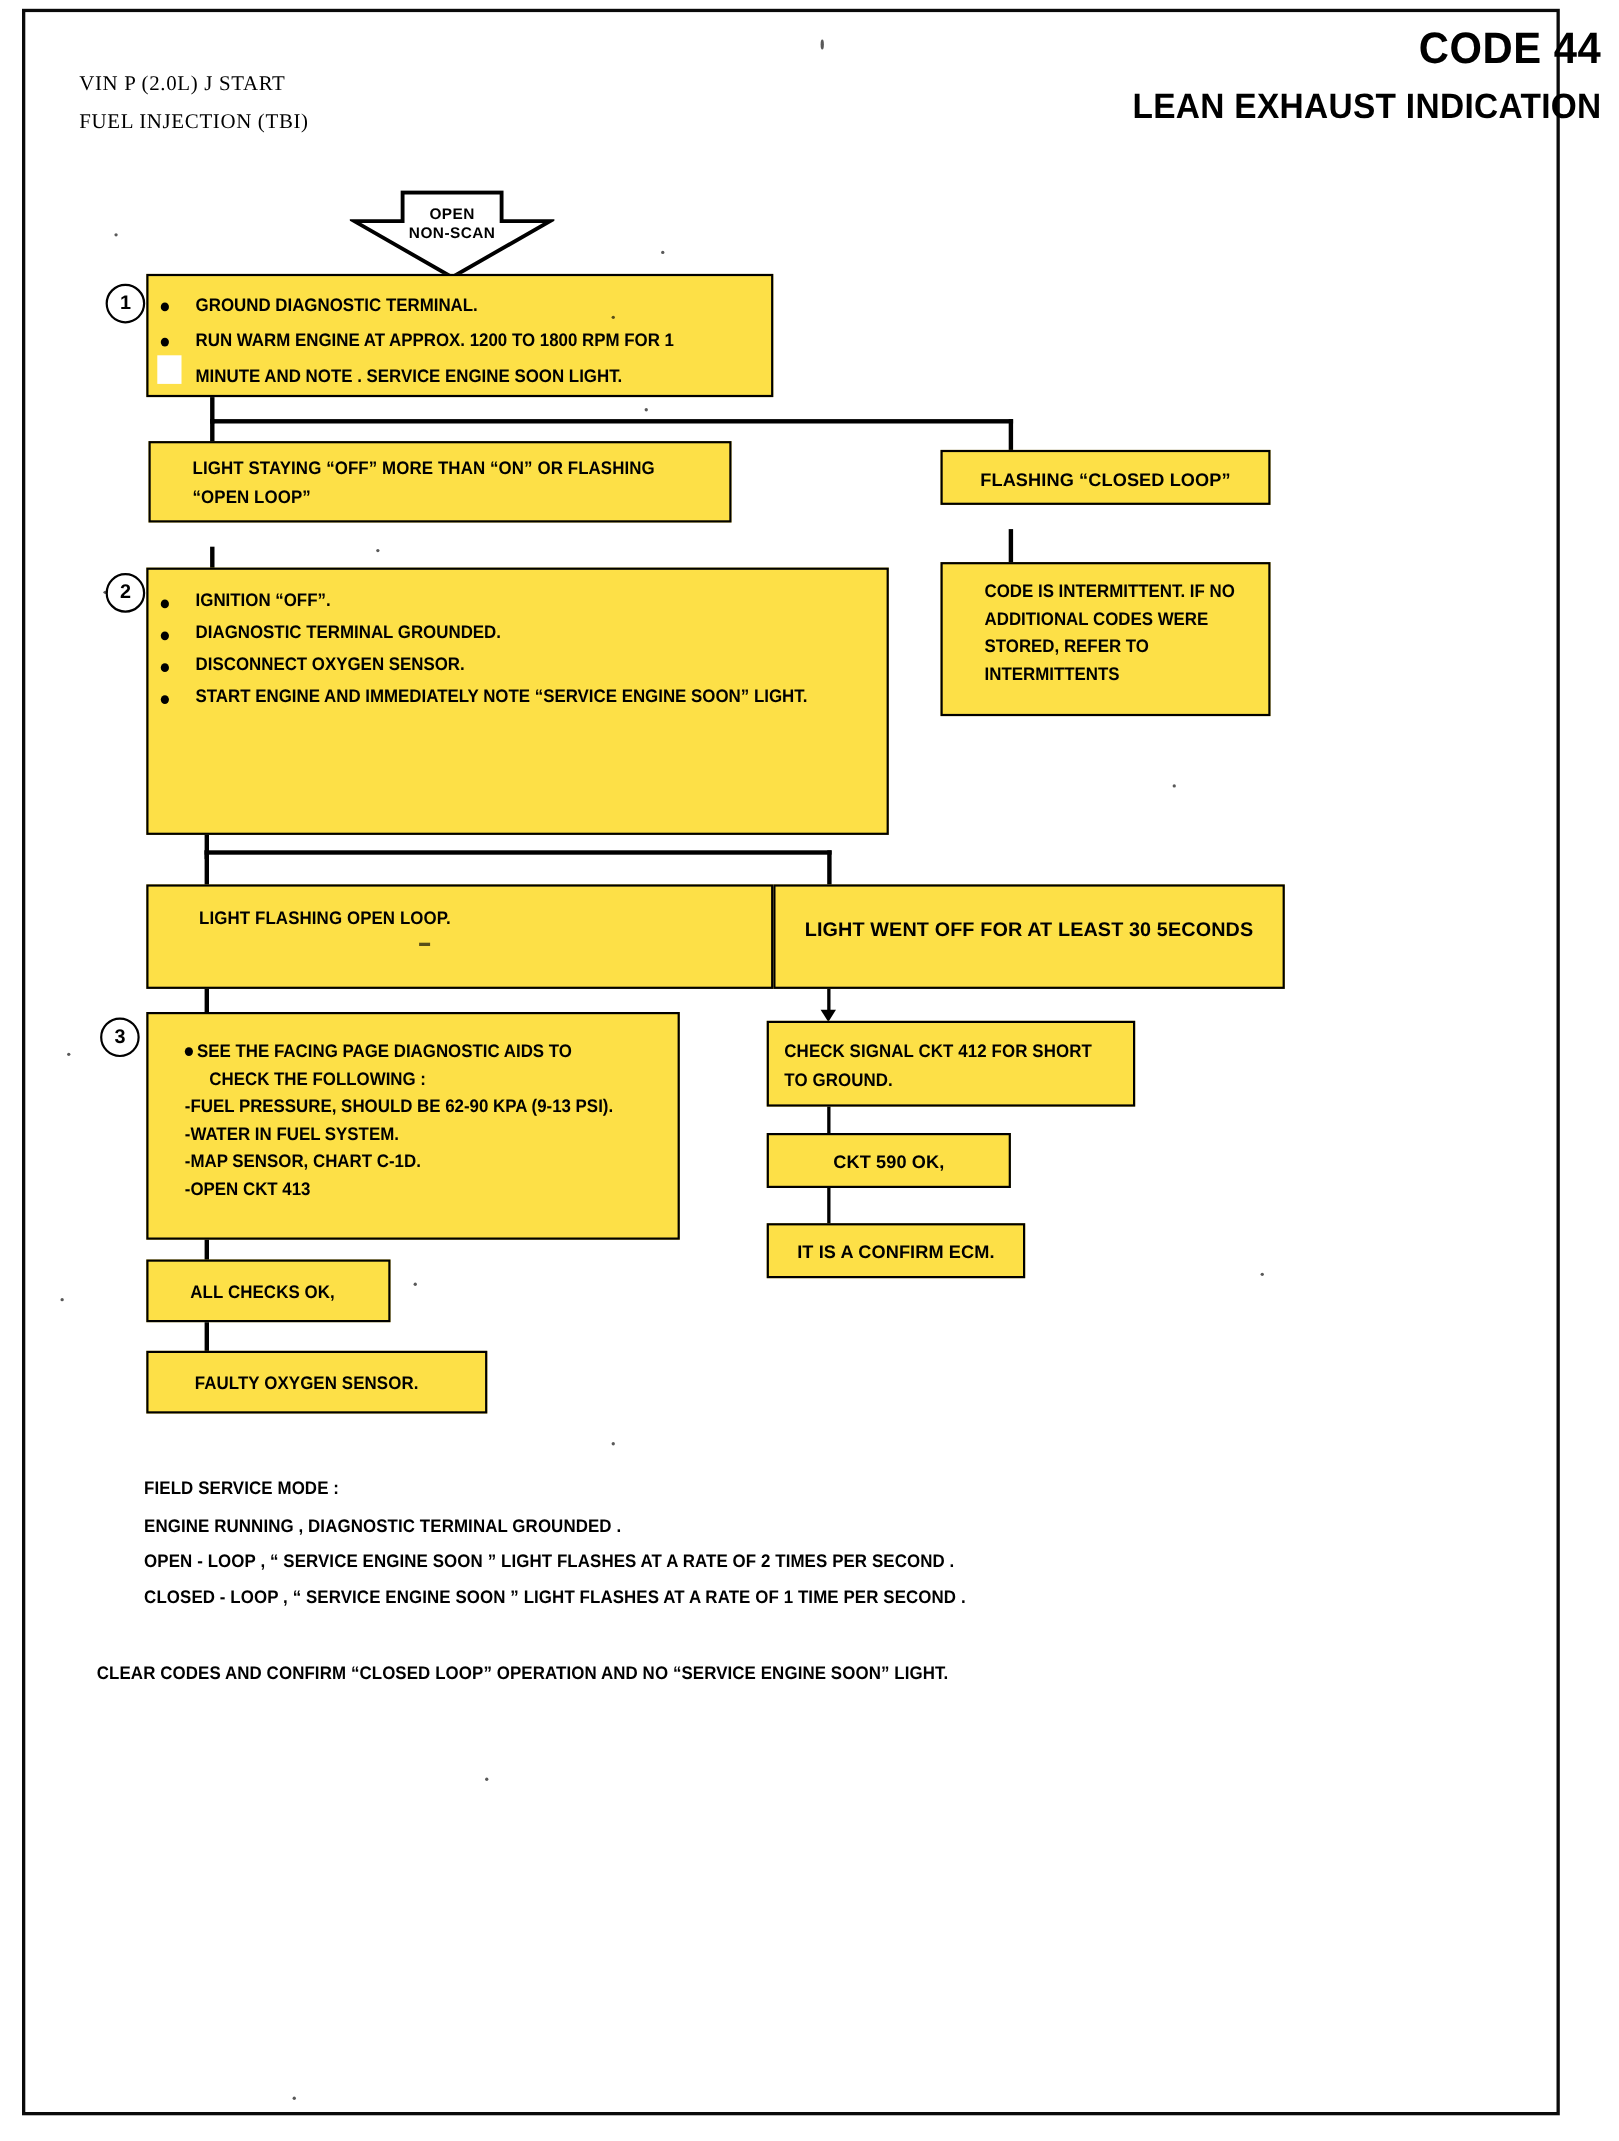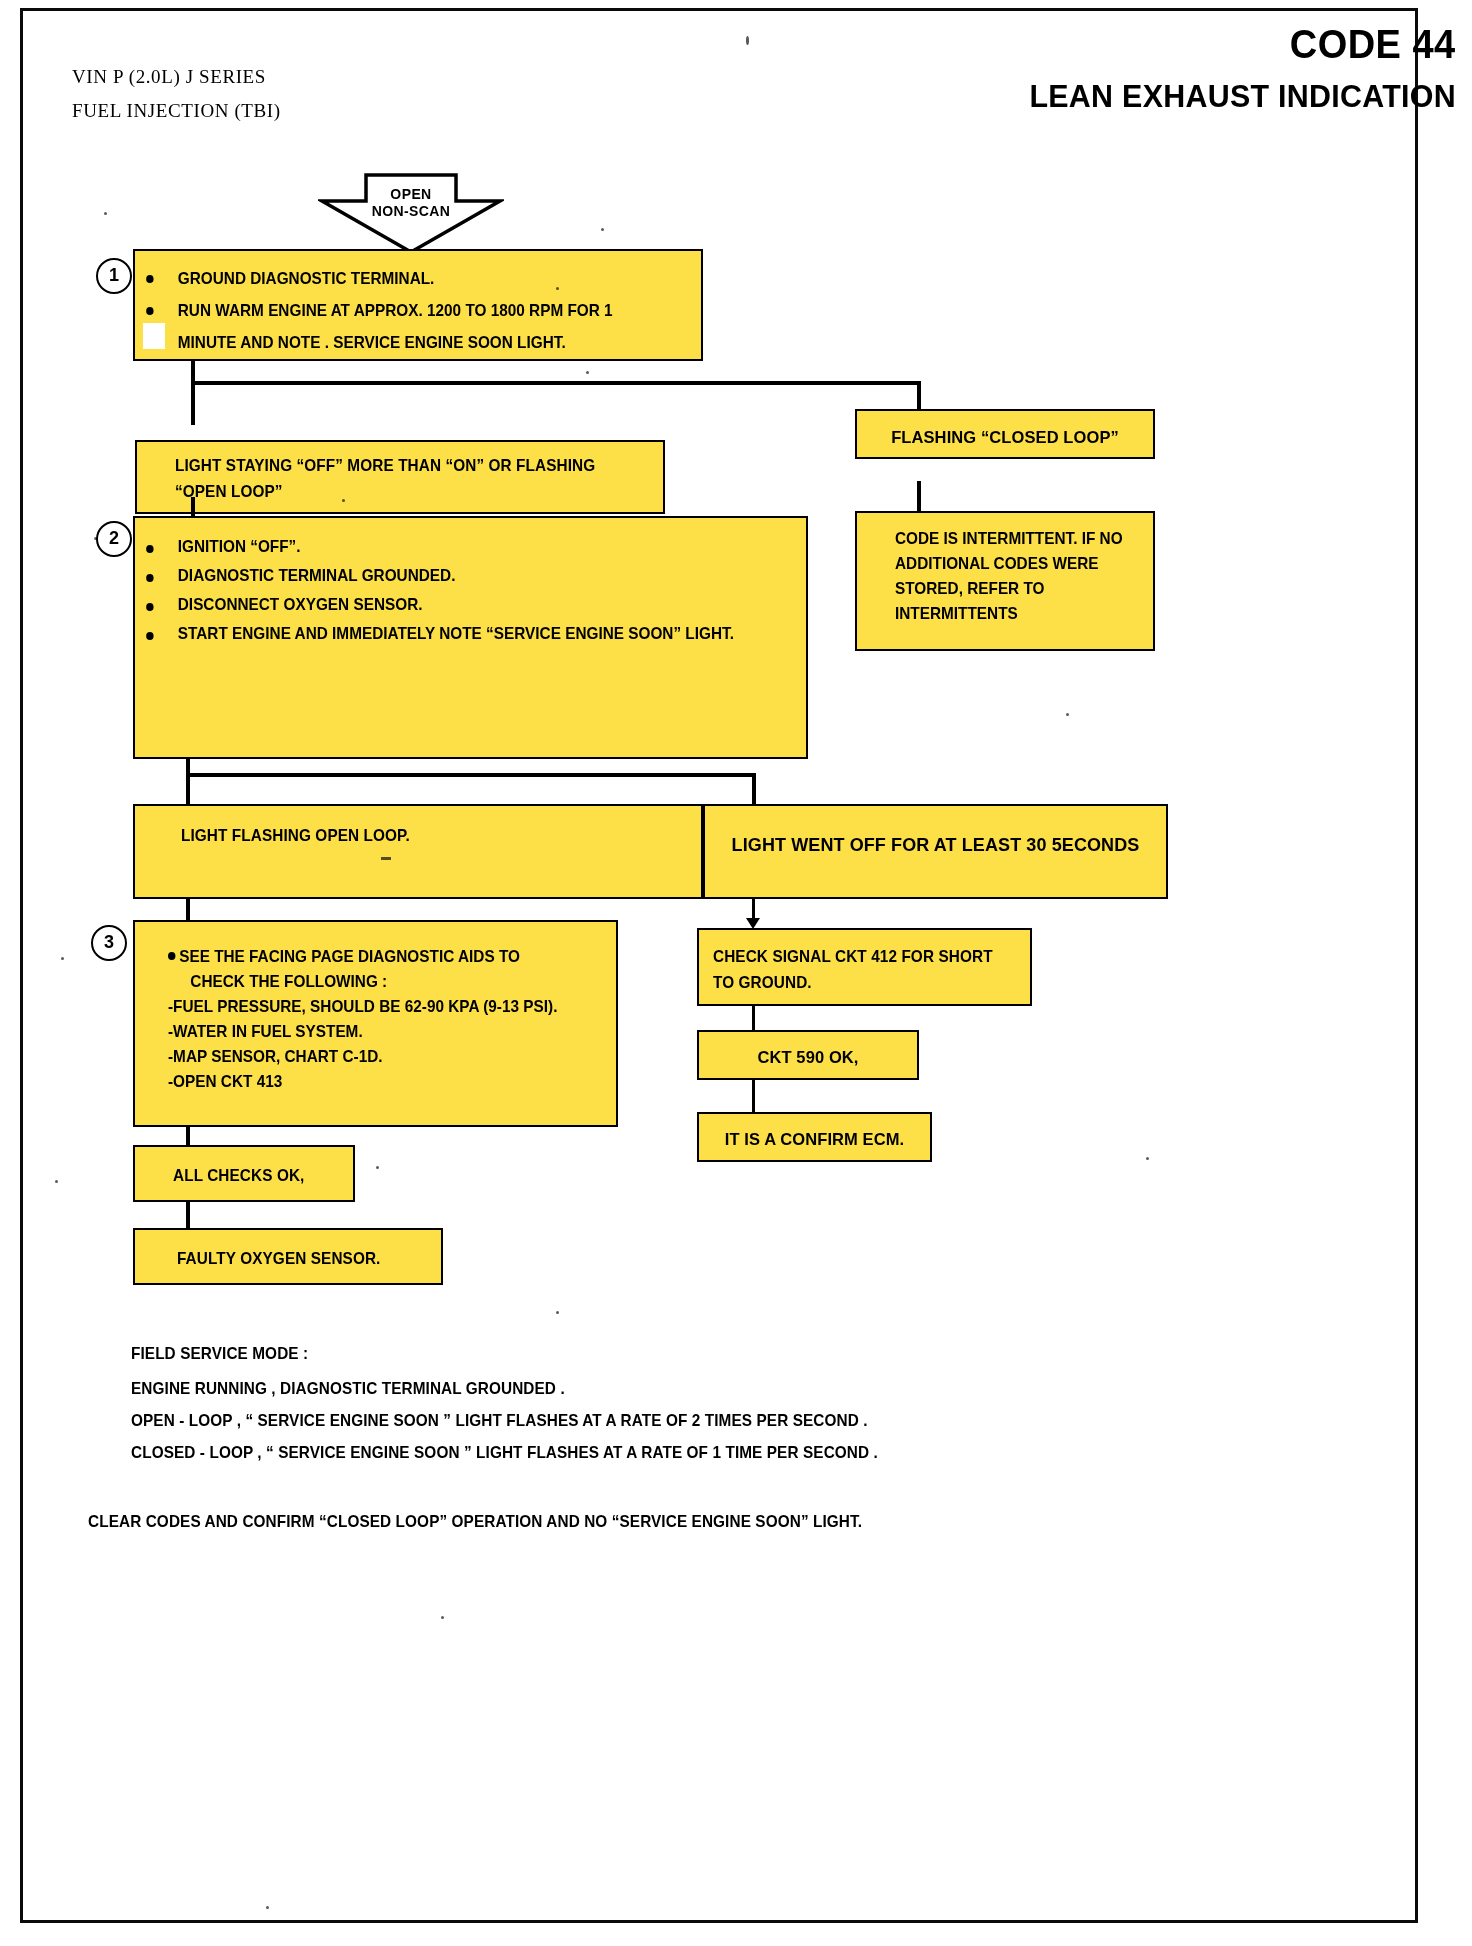--- a/index.html
+++ b/index.html
@@ -243,21 +243,21 @@
 <body>
 
 <div id="page">
 
   <div class="page-border"></div>
   <div class="page-border inner-right"></div>
   <div id="edge-tick"></div>
 
   <div class="abs" id="title-code">CODE 44</div>
   <div class="abs" id="title-sub">LEAN EXHAUST INDICATION</div>
-  <div class="abs serif" id="vin-line">VIN P (2.0L) J SERIES</div>
+  <div class="abs serif" id="vin-line">VIN P (2.0L) J START</div>
   <div class="abs serif" id="fuel-line">FUEL INJECTION (TBI)</div>
 
   <div class="abs" id="start-arrow">
     <svg width="186" height="82" viewBox="0 0 186 82">
       <polygon points="48,2 138,2 138,28 182,28 93,79 4,28 48,28" fill="#ffffff" stroke="#000000" stroke-width="3.5" stroke-linejoin="miter"></polygon>
     </svg>
     <div class="lbl l1">OPEN</div>
     <div class="lbl l2">NON-SCAN</div>
   </div>
 
@@ -273,21 +273,21 @@
     </ul>
   </div>
 
   <div class="abs" style="left:143px; top:323px; width:22px; height:26px; background:#fff;"></div>
 
   <div class="ln v abs" style="left:191px; top:361px; height:24px;"></div>
   <div class="ln h abs" style="left:191px; top:381px; width:730px;"></div>
   <div class="ln v abs" style="left:917px; top:381px; height:52px;"></div>
   <div class="ln v abs" style="left:191px; top:381px; height:44px;"></div>
 
-  <div class="fbox" id="branch-left-1" style="left:135px; top:440px; width:530px; height:74px;">
+  <div class="fbox" id="branch-left-1" style="left:135px; top:401px; width:530px; height:74px;">
     <div class="txt" style="margin:10px 0 0 38px;">LIGHT STAYING “OFF” MORE THAN “ON” OR FLASHING</div>
     <div class="txt" style="margin:0 0 0 38px;">“OPEN LOOP”</div>
   </div>
 
   <div class="fbox" id="branch-right-1" style="left:855px; top:409px; width:300px; height:50px;">
     <div class="txt" style="text-align:center; margin-top:13px; transform:none;">FLASHING “CLOSED LOOP”</div>
   </div>
 
   <div class="ln v abs" style="left:917px; top:481px; height:32px;"></div>
 

